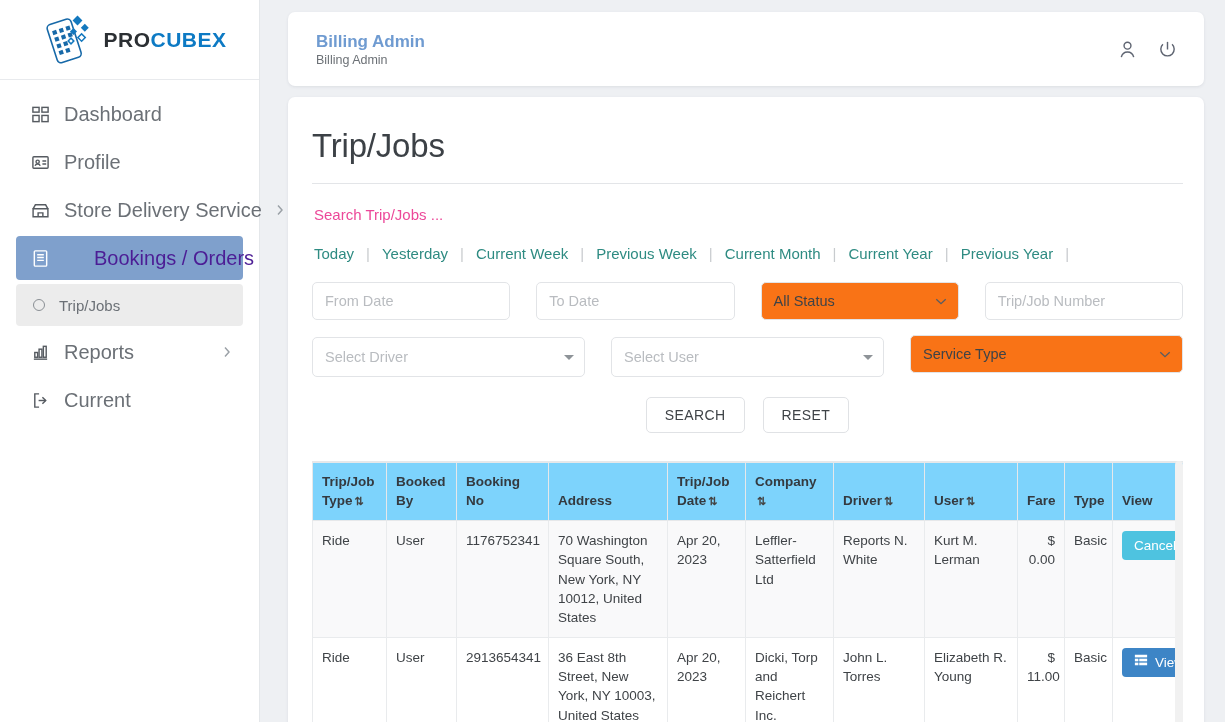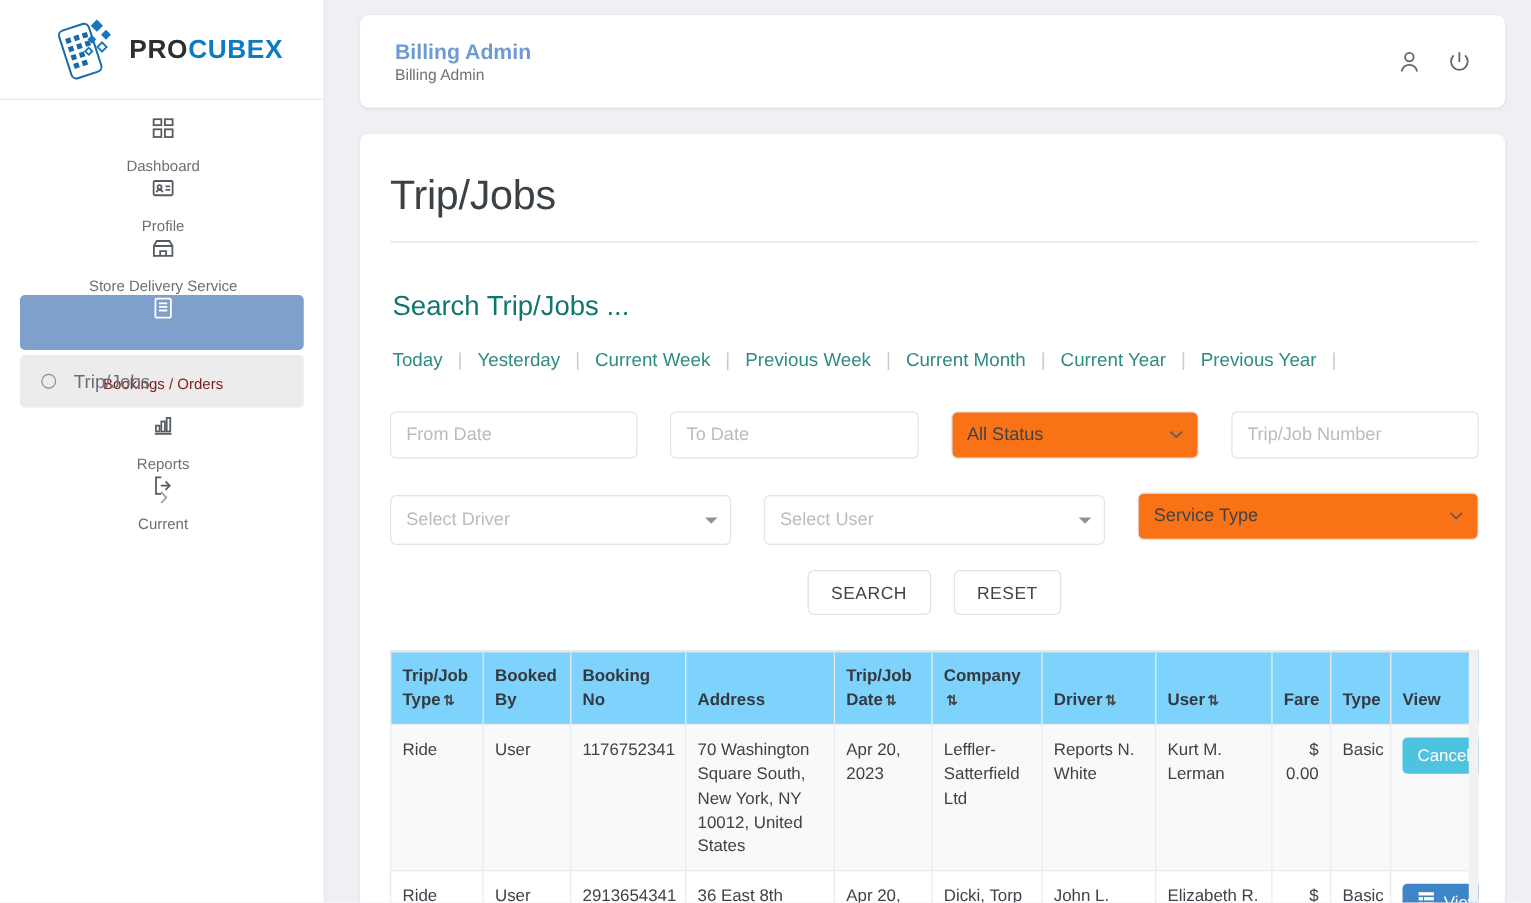--- a/index.html
+++ b/index.html
@@ -32,30 +32,29 @@
   .brand-text .cubex { color: #0d7ac4; }
 
   .nav { padding-top: 12px; flex: 1; }
   .nav-item {
     display: flex; align-items: center;
     height: 44px;
     margin: 0 16px 4px 16px;
     padding: 0 12px 0 14px;
     border-radius: 4px;
     color: #6b7076;
-    font-size: 12px;
+    font-size: 20px;
     cursor: pointer;
     gap: 14px;
     white-space: nowrap;
-    flex-direction: column;
   }
   .nav-item .nicon { width: 20px; height: 20px; flex: 0 0 20px; display: flex; align-items: center; justify-content: center; color: #565b61; }
   .nav-item .nlabel { flex: 1; }
   .nav-item .chev { color: #9aa0a6; display: flex; align-items: center; }
-  .nav-item.active { background: #7fa0cc; color: #7f1d1d; gap: 44px; }
+  .nav-item.active { background: #7fa0cc; color: #4c1d95; gap: 44px; }
   .nav-item.active .nicon { color: #ffffff; }
   .nav-item.active .chev { color: #ffffff; }
   .nav-sub {
     display: flex; align-items: center;
     height: 42px;
     margin: 0 16px 4px 16px;
     padding: 0 12px 0 14px;
     border-radius: 4px;
     background: #ececec;
     color: #6b7076; font-size: 15px;
@@ -65,46 +64,46 @@
 
   
   .main { flex: 1; height: 722px; padding: 12px 21px 0 28px; overflow: hidden; }
 
   .topbar {
     background: #fff; border-radius: 7px;
     height: 74px;
     box-shadow: 0 1px 3px rgba(60,70,90,.10);
     display: flex; align-items: center;
     padding: 0 26px 0 28px;
-    margin-bottom: 21px;
+    margin-bottom: 11px;
   }
   .topbar-title { font-size: 17px; color: #6f9bd1; font-weight: bold; line-height: 1.25; }
   .topbar-sub { font-size: 12.5px; color: #6c7176; margin-top: 1px; }
   .topbar-spacer { flex: 1; }
   .topbar-icons { display: flex; align-items: center; gap: 19px; color: #5e6471; }
   .topbar-icons .ticon { cursor: pointer; display: flex; }
 
   .card {
     background: #fff; border-radius: 7px;
     box-shadow: 0 1px 3px rgba(60,70,90,.10);
     padding: 30px 21px 0 24px;
     height: 640px;
     overflow: hidden;
     position: relative;
   }
   .page-title { font-size: 33px; color: #3c4146; font-weight: normal; letter-spacing: -.2px; }
   .title-rule { border-bottom: 1px solid #e3e5e8; margin: 18px 0 0 0; }
-  .search-head { font-size: 22px; color: #0f766e; margin: 38px 0 0 2px; }
+  .search-head { font-size: 15px; color: #ec4899; margin: 22px 0 0 2px; }
 
   .quick-links { display: flex; align-items: center; margin: 22px 0 0 2px; font-size: 15px; flex-wrap: nowrap; }
   .quick-links a { color: #2e8b82; text-decoration: none; cursor: pointer; white-space: nowrap; }
   .quick-links .sep { color: #c8cbce; margin: 0 12px; }
 
   .form-row { display: flex; gap: 26px; margin-top: 20px; }
-  .fcell { flex: 1 1 0; min-width: 0; margin-top: 12px; }
+  .fcell { flex: 1 1 0; min-width: 0; }
   .fld {
     width: 100%; height: 38px;
     border: 1px solid #e2e4e7; border-radius: 5px;
     background: #fff;
     font-family: "Liberation Sans", sans-serif;
     font-size: 14.5px; color: #3f4347;
     padding: 0 12px;
     outline: none;
   }
   .fld::placeholder { color: #b9bcc0; }

